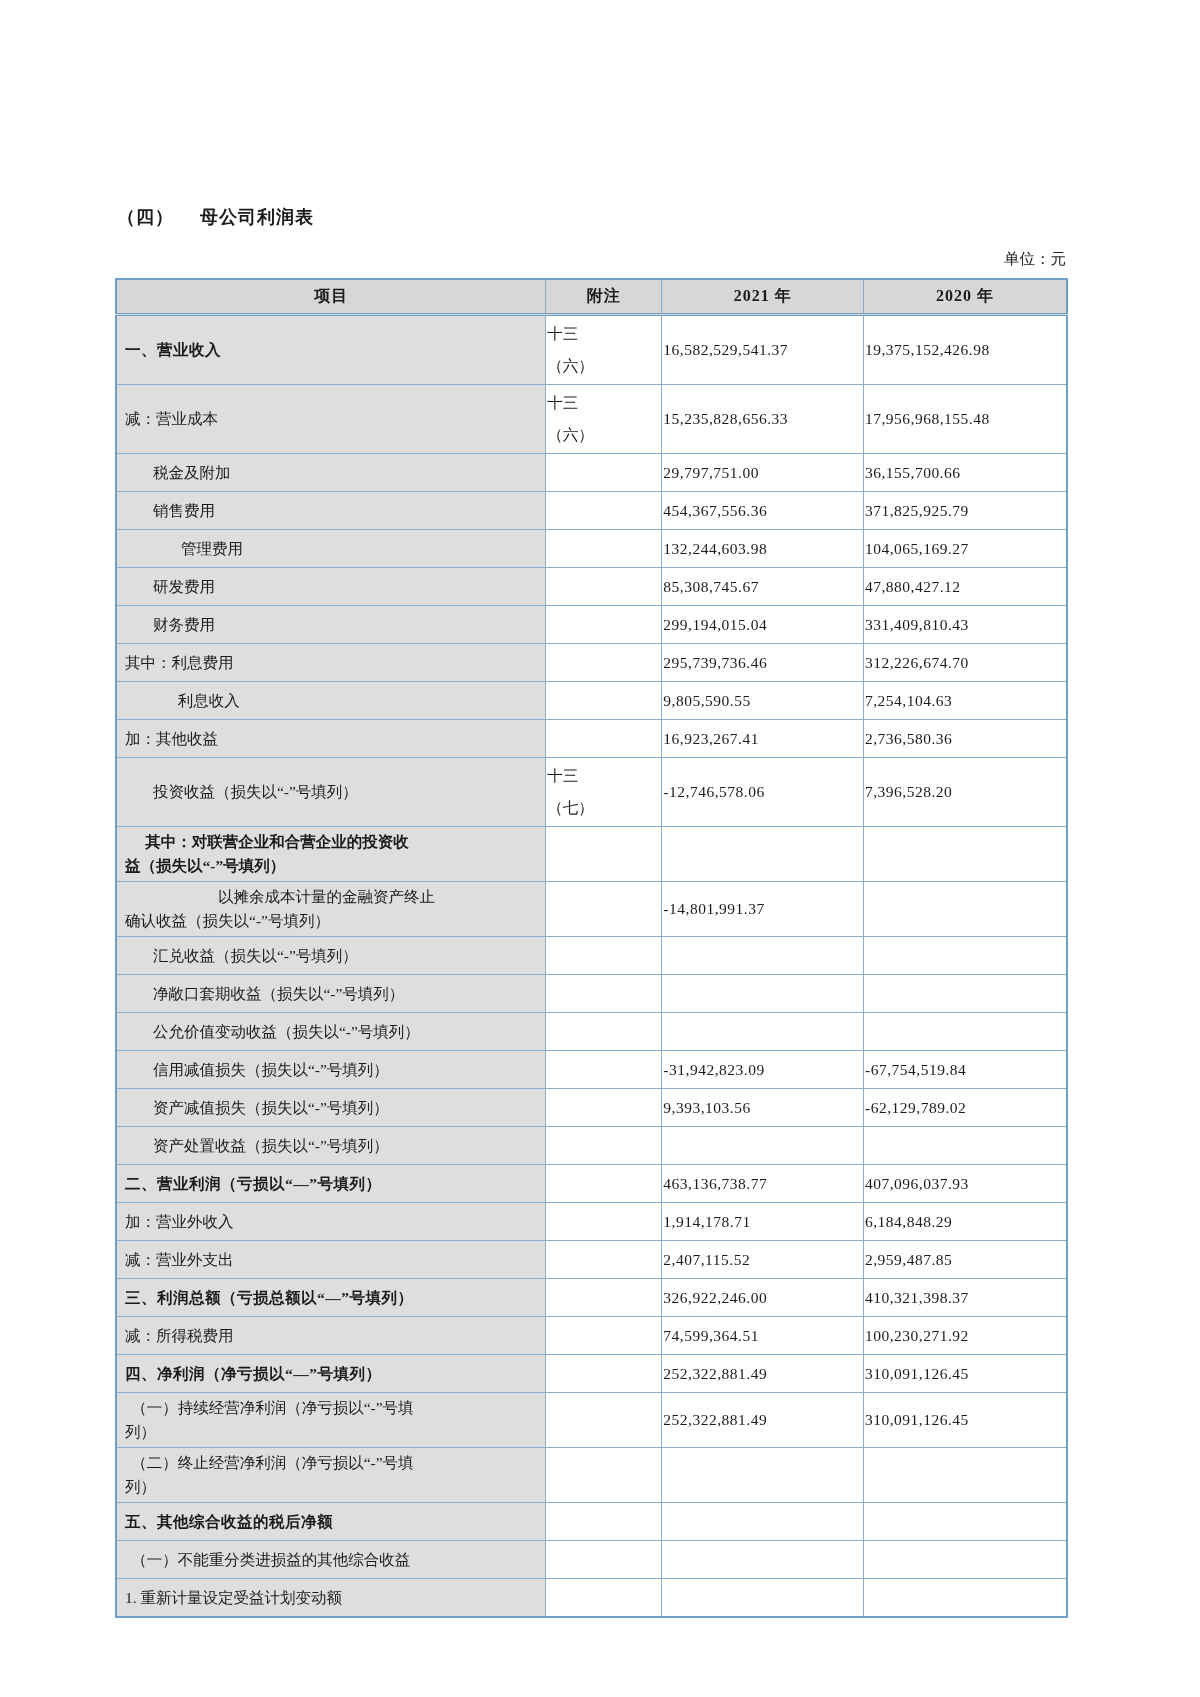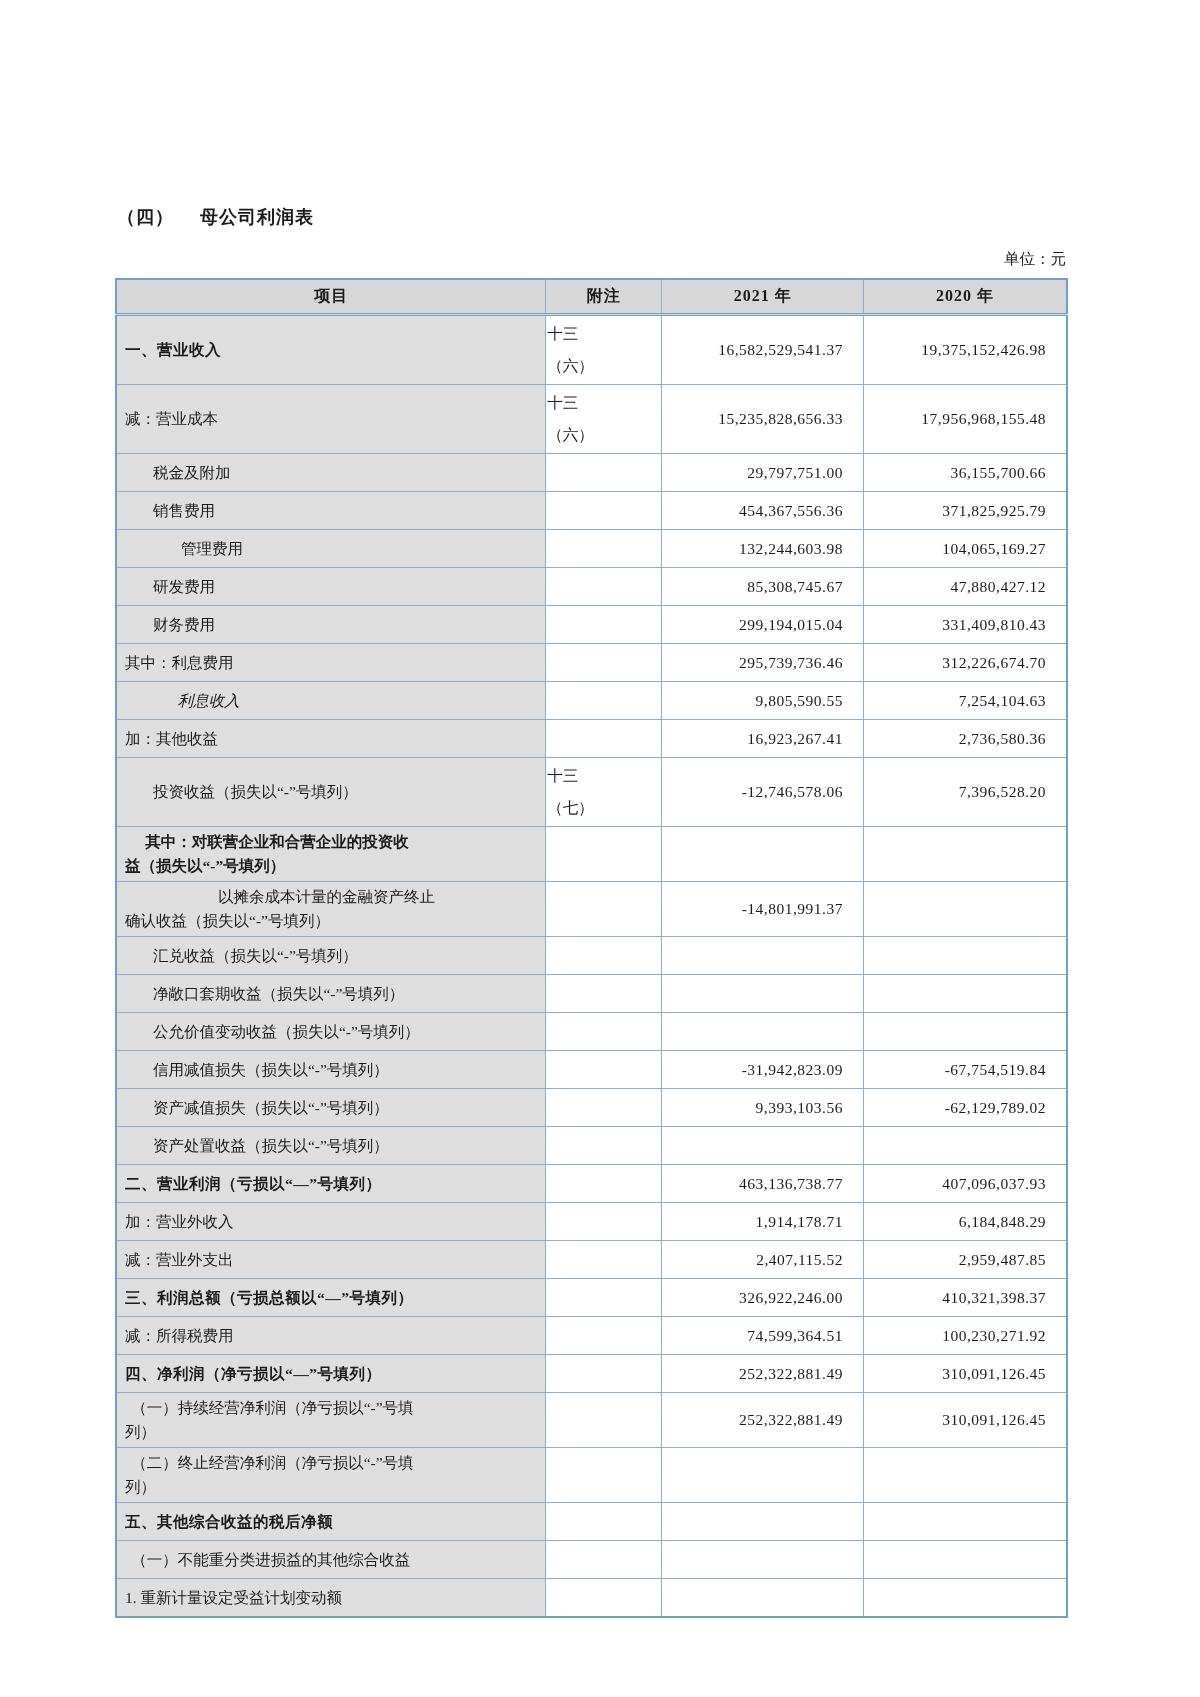--- a/index.html
+++ b/index.html
@@ -42,21 +42,20 @@
     line-height:24px;
     white-space:pre-line;
   }
   .c-label.bold { font-weight:bold; letter-spacing:0.5px; }
   .c-note {
     text-align:left;
     white-space:pre-line;
     line-height:32px;
   }
   .c-num {
-    text-align:right;
     padding-right:20px;
     letter-spacing:0.5px;
     font-variant-numeric:tabular-nums;
   }
 </style>
 </head>
 <body>
 
 <div class="content">
   <h1 class="doc-title"><span>（四）</span><span class="gap"></span><span>母公司利润表</span></h1>
@@ -123,21 +122,21 @@
           <td class="c-num">299,194,015.04</td>
           <td class="c-num">331,409,810.43</td>
         </tr>
         <tr>
           <td class="c-label" style="text-indent: 0em;">其中：利息费用</td>
           <td class="c-note"></td>
           <td class="c-num">295,739,736.46</td>
           <td class="c-num">312,226,674.70</td>
         </tr>
         <tr>
-          <td class="c-label" style="text-indent: 3.4em; font-style: italic;">利息收入</td>
+          <td class="c-label" style="text-indent: 3.4em;">利息收入</td>
           <td class="c-note"></td>
           <td class="c-num">9,805,590.55</td>
           <td class="c-num">7,254,104.63</td>
         </tr>
         <tr>
           <td class="c-label" style="text-indent: 0em;">加：其他收益</td>
           <td class="c-note"></td>
           <td class="c-num">16,923,267.41</td>
           <td class="c-num">2,736,580.36</td>
         </tr>

